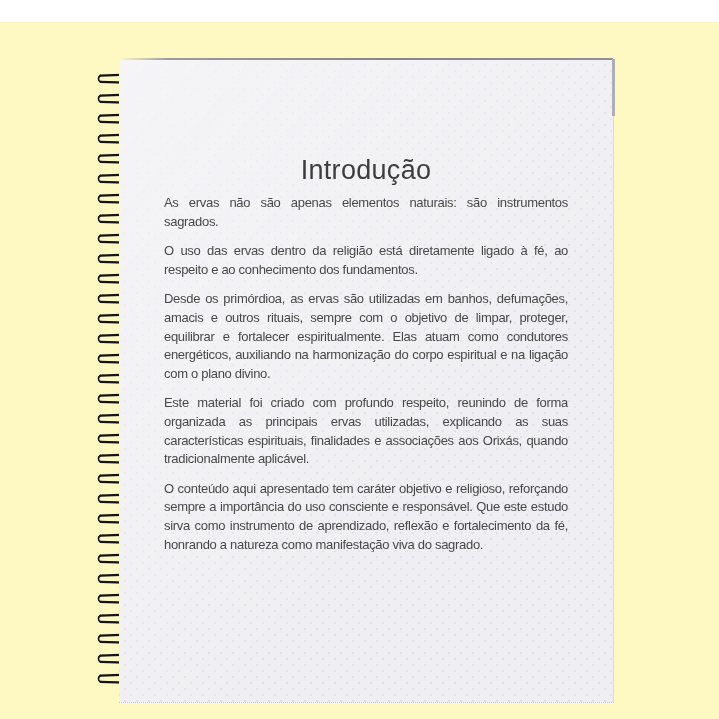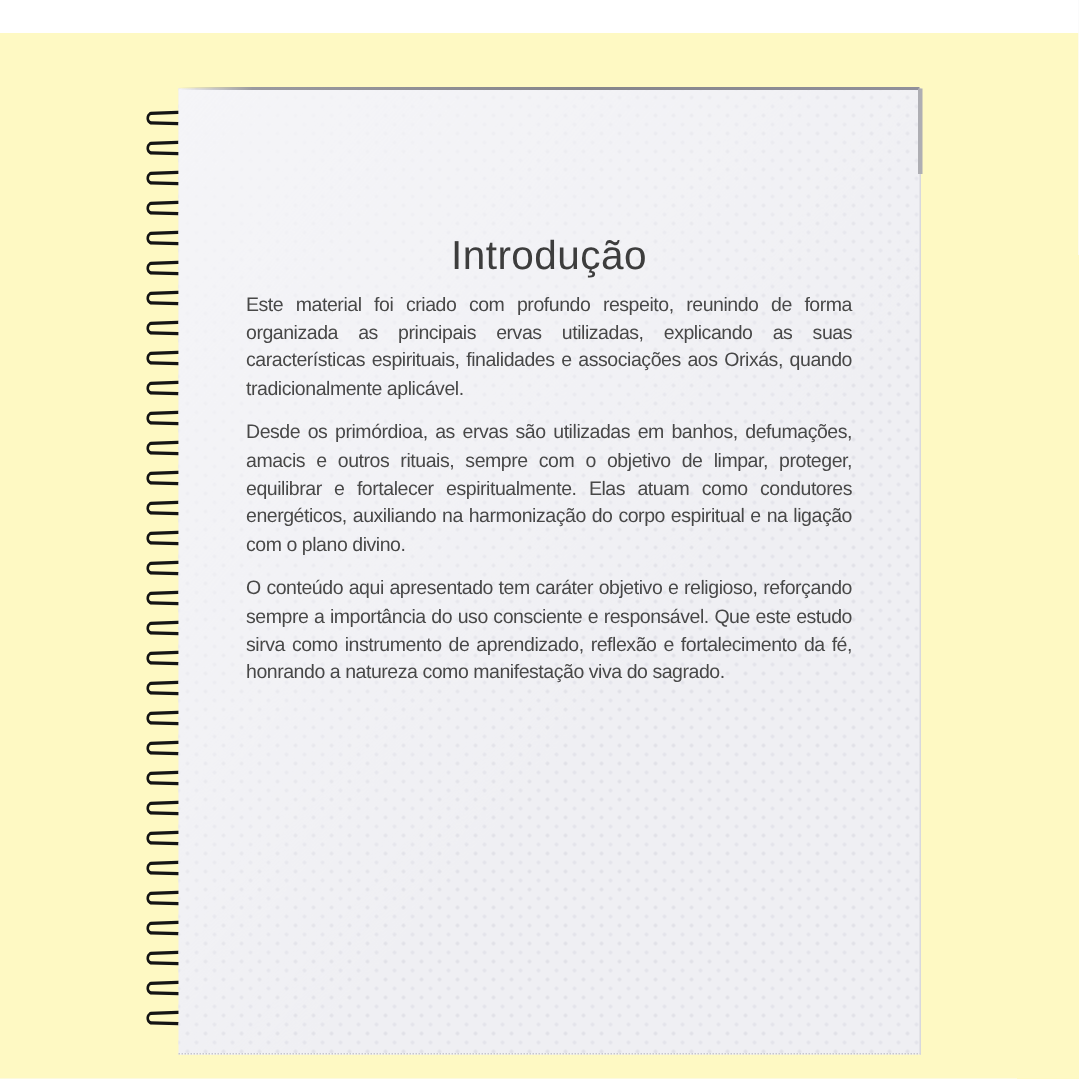--- a/index.html
+++ b/index.html
@@ -433,18 +433,20 @@
   </div>
 </div>
 
   <div class="notebook-page">
     <div class="page-edge-dark"></div>
   </div>
 
   <h1 class="page-title">Introdução</h1>
 
   <div class="text-block">
+    <p>As ervas não são apenas elementos naturais: são instrumentos sagrados.</p>
+    <p>O uso das ervas dentro da religião está diretamente ligado à fé, ao respeito e ao conhecimento dos fundamentos.</p>
+    <p>Desde os primórdioa, as ervas são utilizadas em banhos, defumações, amacis e outros rituais, sempre com o objetivo de limpar, proteger, equilibrar e fortalecer espiritualmente. Elas atuam como condutores energéticos, auxiliando na harmonização do corpo espiritual e na ligação com o plano divino.</p>
     <p>Este material foi criado com profundo respeito, reunindo de forma organizada as principais ervas utilizadas, explicando as suas características espirituais, finalidades e associações aos Orixás, quando tradicionalmente aplicável.</p>
-    <p>Desde os primórdioa, as ervas são utilizadas em banhos, defumações, amacis e outros rituais, sempre com o objetivo de limpar, proteger, equilibrar e fortalecer espiritualmente. Elas atuam como condutores energéticos, auxiliando na harmonização do corpo espiritual e na ligação com o plano divino.</p>
     <p>O conteúdo aqui apresentado tem caráter objetivo e religioso, reforçando sempre a importância do uso consciente e responsável. Que este estudo sirva como instrumento de aprendizado, reflexão e fortalecimento da fé, honrando a natureza como manifestação viva do sagrado.</p>
   </div>
 
 </div>
 
 </body></html>

